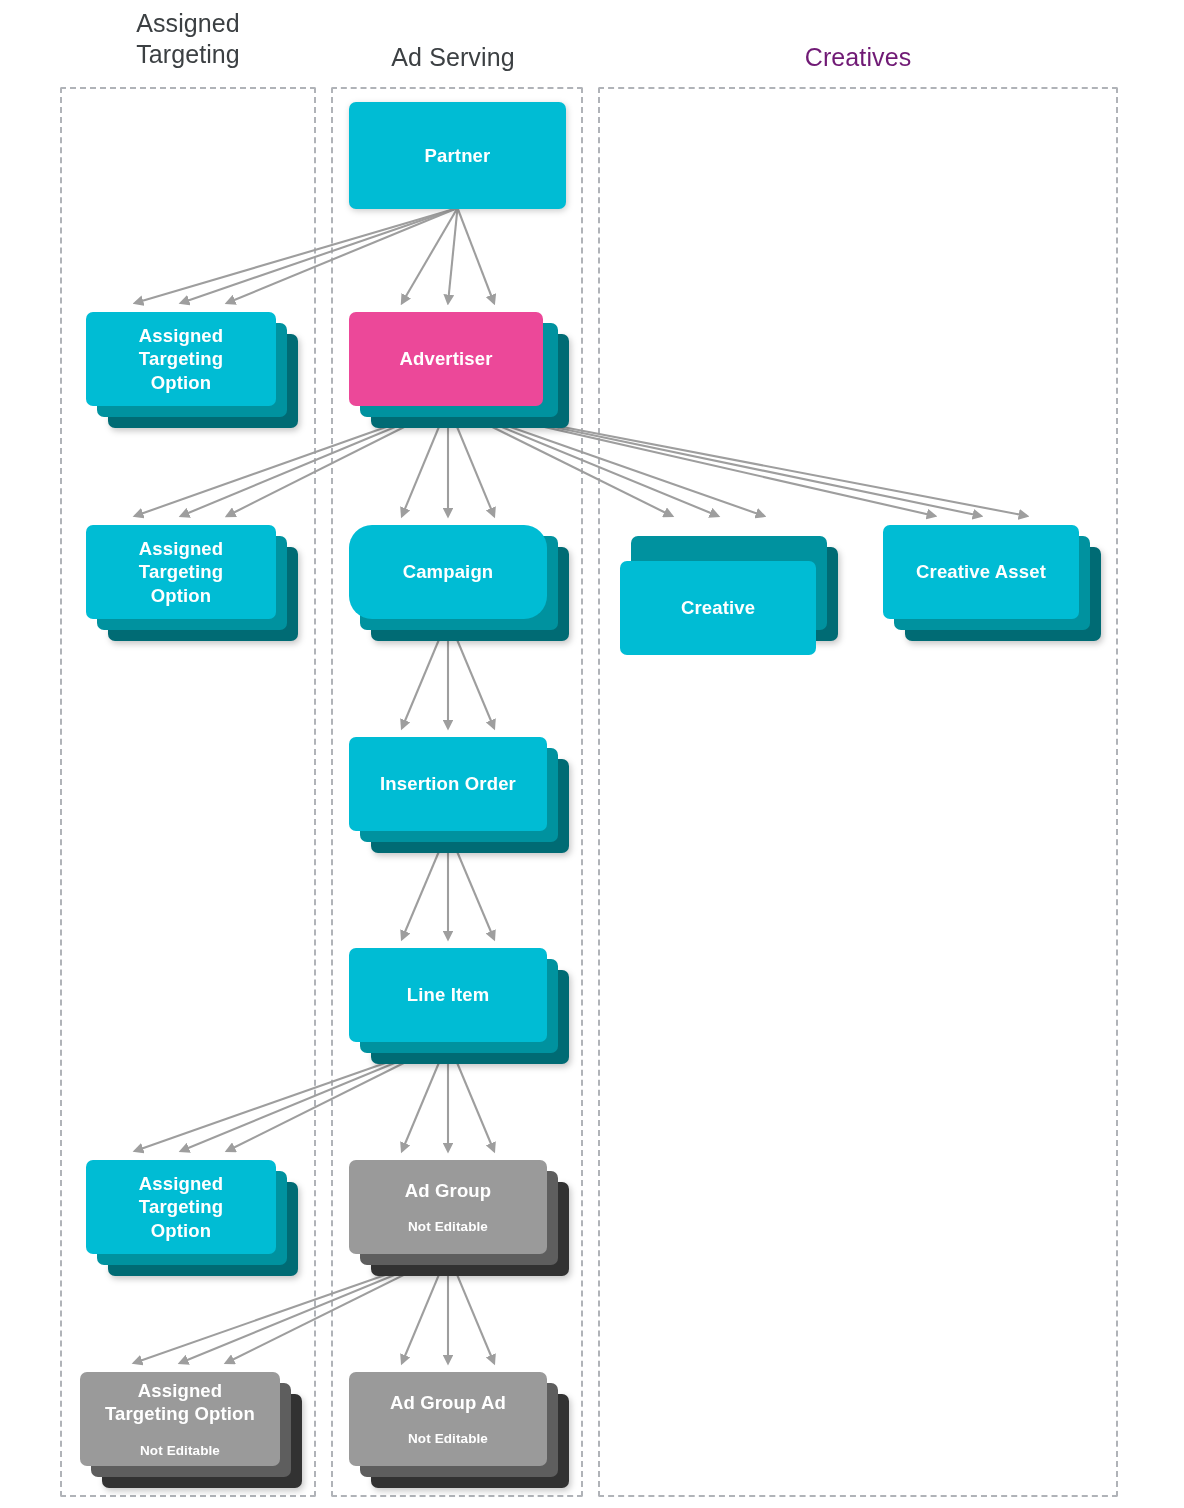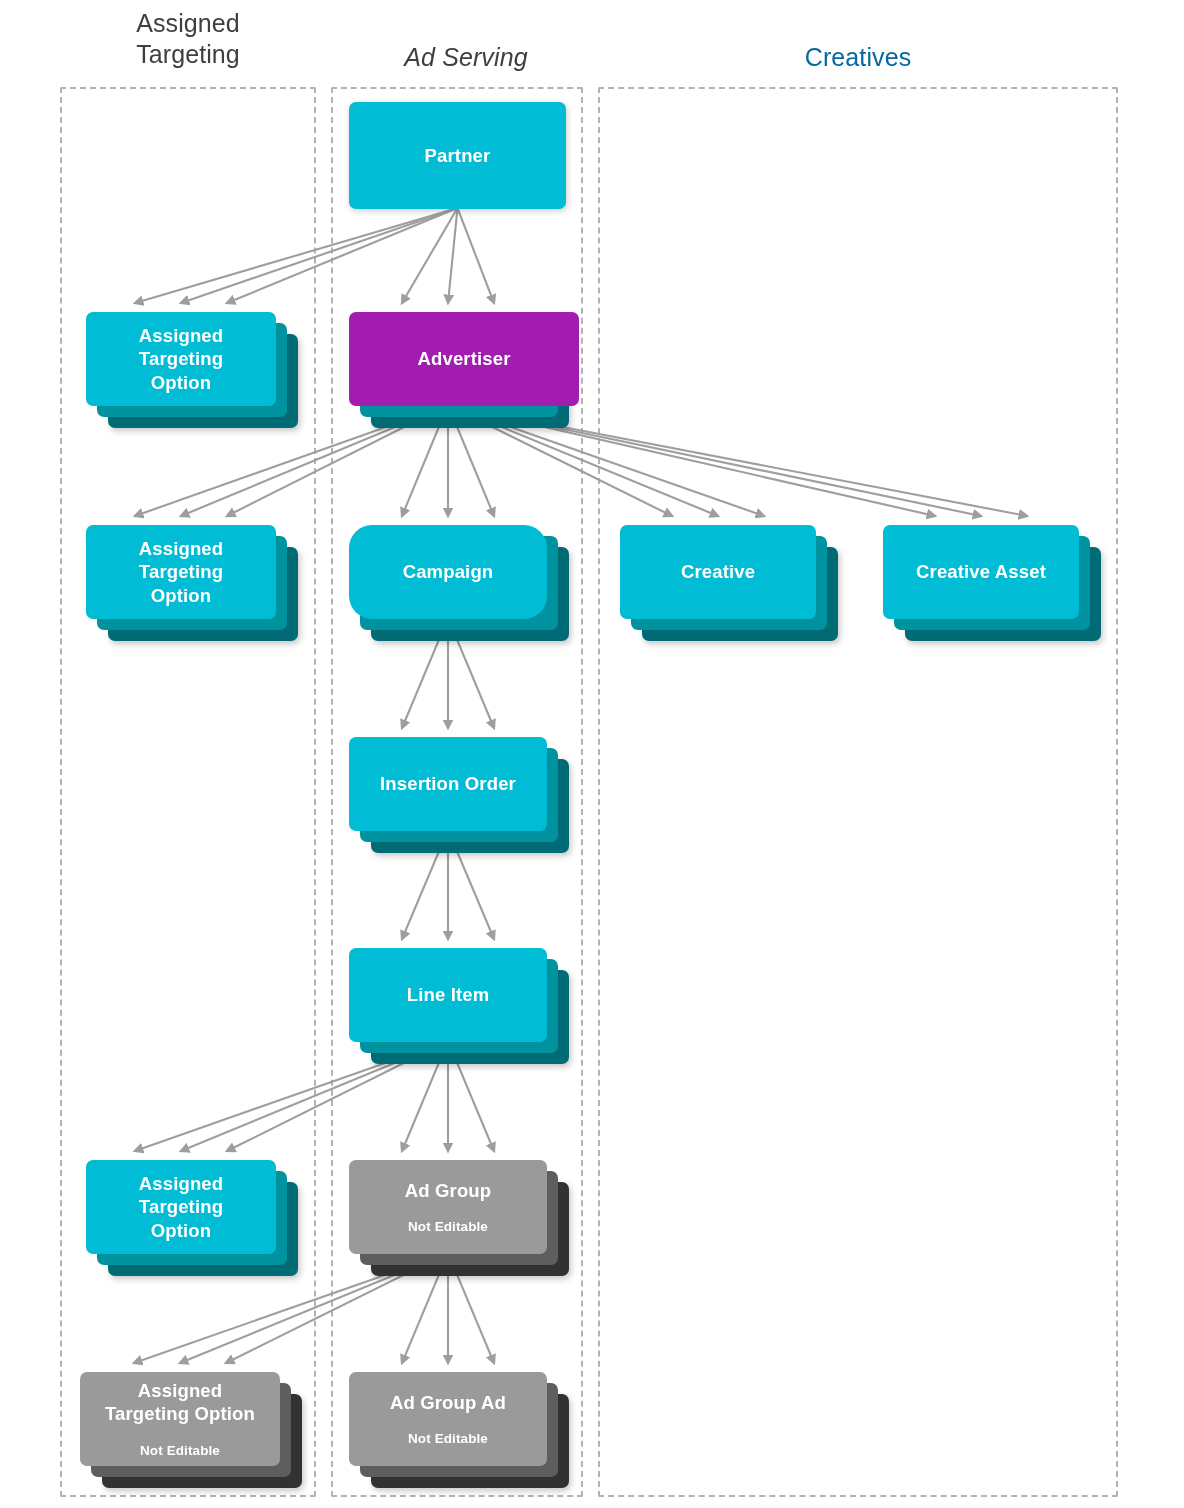--- a/index.html
+++ b/index.html
@@ -98,22 +98,22 @@
 
   <div id="lanes">
       <div class="lane" style="left: 60px; top: 87px; width: 256px; height: 1410px; border-color: rgb(176, 179, 184);"></div>
       <div class="lane" style="left: 331px; top: 87px; width: 252px; height: 1410px; border-color: rgb(176, 179, 184);"></div>
       <div class="lane" style="left: 598px; top: 87px; width: 520px; height: 1410px; border-color: rgb(176, 179, 184);"></div>
     </div>
 
   <div id="headers">
       <div class="col-header" style="left: 60px; top: 8px; width: 256px; color: rgb(60, 64, 67); white-space: pre-line;">Assigned
 Targeting</div>
-      <div class="col-header" style="left: 340px; top: 42px; width: 252px; color: rgb(60, 64, 67); white-space: pre-line; font-style: italic;">Ad Serving</div>
-      <div class="col-header" style="left: 598px; top: 42px; width: 520px; color: #0369a1; white-space: pre-line;">Creatives</div>
+      <div class="col-header" style="left: 327px; top: 42px; width: 252px; color: rgb(60, 64, 67); white-space: pre-line;">Ad Serving</div>
+      <div class="col-header" style="left: 598px; top: 42px; width: 520px; color: #701a75; white-space: pre-line;">Creatives</div>
     </div>
 
   <svg id="wires" viewBox="0 0 1184 1508" xmlns="http://www.w3.org/2000/svg">
       <defs>
         <marker id="ah" markerWidth="5.2" markerHeight="5.2" refX="4.0" refY="2.6" orient="auto" markerUnits="strokeWidth">
           <path d="M0,0 L5.2,2.6 L0,5.2 Z" fill="#9e9e9e"></path>
         </marker>
       </defs>
       <line x1="457.5" y1="208" x2="135" y2="303" stroke="#9e9e9e" stroke-width="2.1" marker-end="url(#ah)"></line>
       <line x1="457.5" y1="208" x2="181" y2="303" stroke="#9e9e9e" stroke-width="2.1" marker-end="url(#ah)"></line>
@@ -164,21 +164,21 @@
         <div class="layer" style="left: 11px; top: 11px; width: 190px; height: 94px; background: rgb(0, 146, 159);"></div>
         <div class="face" style="width: 190px; height: 94px; background: rgb(0, 188, 212); color: rgb(255, 255, 255);">
           <div class="title">Assigned
 Targeting
 Option</div>
         </div>
       </div>
       <div class="node stacked" style="left: 349px; top: 312px; width: 198px; height: 94px;">
         <div class="layer back2" style="left: 22px; top: 22px; width: 198px; height: 94px; background: rgb(0, 107, 116);"></div>
         <div class="layer" style="left: 11px; top: 11px; width: 198px; height: 94px; background: rgb(0, 146, 159);"></div>
-        <div class="face" style="width: 230px; height: 94px; background: #a21caf; color: rgb(255, 255, 255);">
+        <div class="face" style="width: 194px; height: 94px; background: #ec4899; color: rgb(255, 255, 255);">
           <div class="title">Advertiser</div>
         </div>
       </div>
       <div class="node stacked" style="left: 86px; top: 525px; width: 190px; height: 94px;">
         <div class="layer back2" style="left: 22px; top: 22px; width: 190px; height: 94px; background: rgb(0, 107, 116);"></div>
         <div class="layer" style="left: 11px; top: 11px; width: 190px; height: 94px; background: rgb(0, 146, 159);"></div>
         <div class="face" style="width: 190px; height: 94px; background: rgb(0, 188, 212); color: rgb(255, 255, 255);">
           <div class="title">Assigned
 Targeting
 Option</div>
@@ -187,21 +187,21 @@
       <div class="node stacked" style="left: 349px; top: 525px; width: 198px; height: 94px;">
         <div class="layer back2" style="left: 22px; top: 22px; width: 198px; height: 94px; background: rgb(0, 107, 116);"></div>
         <div class="layer" style="left: 11px; top: 11px; width: 198px; height: 94px; background: rgb(0, 146, 159);"></div>
         <div class="face" style="width: 198px; height: 94px; background: rgb(0, 188, 212); color: rgb(255, 255, 255); border-radius: 23px;">
           <div class="title">Campaign</div>
         </div>
       </div>
       <div class="node stacked" style="left: 620px; top: 525px; width: 196px; height: 94px;">
         <div class="layer back2" style="left: 22px; top: 22px; width: 196px; height: 94px; background: rgb(0, 107, 116);"></div>
         <div class="layer" style="left: 11px; top: 11px; width: 196px; height: 94px; background: rgb(0, 146, 159);"></div>
-        <div class="face" style="width: 196px; height: 94px; background: rgb(0, 188, 212); color: rgb(255, 255, 255);">
+        <div class="face" style="width: 196px; height: 94px; background: rgb(0, 188, 212); color: rgb(255, 255, 255); margin-top: 36px;">
           <div class="title">Creative</div>
         </div>
       </div>
       <div class="node stacked" style="left: 883px; top: 525px; width: 190px; height: 94px;">
         <div class="layer back2" style="left: 22px; top: 22px; width: 196px; height: 94px; background: rgb(0, 107, 116);"></div>
         <div class="layer" style="left: 11px; top: 11px; width: 196px; height: 94px; background: rgb(0, 146, 159);"></div>
         <div class="face" style="width: 196px; height: 94px; background: rgb(0, 188, 212); color: rgb(255, 255, 255);">
           <div class="title">Creative Asset</div>
         </div>
       </div>

